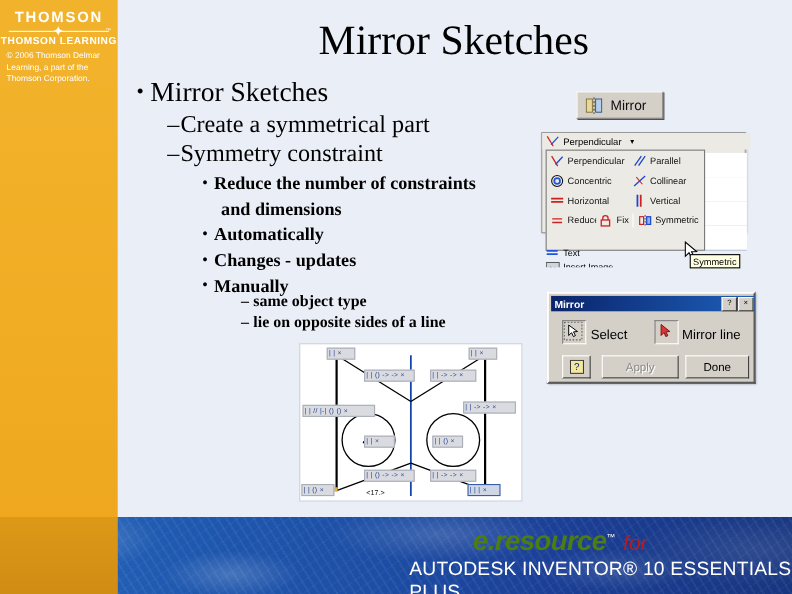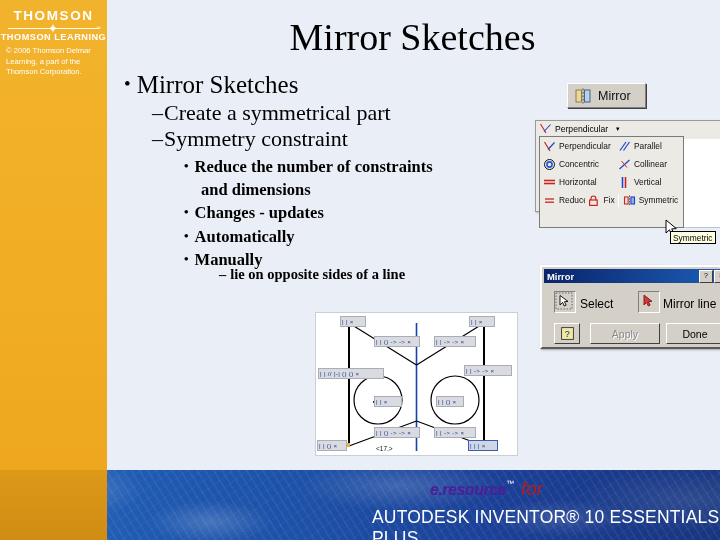--- a/index.html
+++ b/index.html
@@ -182,21 +182,20 @@
   .nowrap { white-space: nowrap; }
 
   
   
   
   .win {
     position: absolute;
     font-family: "Liberation Sans", sans-serif;
     color: #000;
     box-sizing: border-box;
-    margin-left: 43px;
   }
 
   
   .mirror-btn {
     left: 524px; top: 83px;
     width: 79px; height: 25px;
     background: #d4d0c8;
     border-top: 1px solid #ffffff;
     border-left: 1px solid #ffffff;
     border-right: 1px solid #808080;
@@ -387,31 +386,34 @@
       <span class="dash">–</span><span>Symmetry constraint</span>
     </div>
   </div>
 
   <div class="body-text lvl3">
     <div>
       <span class="bul">•</span><span class="nowrap">Reduce the number of constraints</span>
       <span class="cont">and dimensions</span>
     </div>
     <div>
+      <span class="bul">•</span><span>Automatically</span>
+    </div>
+    <div>
       <span class="bul">•</span><span>Changes - updates</span>
     </div>
     <div>
-      <span class="bul">•</span><span>Automatically</span>
-    </div>
-    <div>
       <span class="bul">•</span><span>Manually</span>
     </div>
   </div>
 
   <div class="body-text lvl4">
+    <div>
+      <span class="dash">–</span><span>same object type</span>
+    </div>
     <div>
       <span class="dash">–</span><span>lie on opposite sides of a line</span>
     </div>
   </div>
 
   <div class="win mirror-btn">
     <span class="glyph">
       <svg width="16" height="16" viewBox="0 0 16 16">
         <rect x="1" y="2" width="5.5" height="12" fill="#e8d79a" stroke="#7a6a2a" stroke-width="0.8"></rect>
         <rect x="9.5" y="2" width="5.5" height="12" fill="#b9cfe8" stroke="#2a4a7a" stroke-width="0.8"></rect>
@@ -532,20 +534,40 @@
               <rect x="1.5" y="3" width="3.6" height="7" fill="none" stroke="#cc2222" stroke-width="1.1"></rect>
               <rect x="7.9" y="3" width="3.6" height="7" fill="#89b4e8" stroke="#2244cc" stroke-width="1.1"></rect>
               <line x1="6.5" y1="1.4" x2="6.5" y2="11.6" stroke="#333" stroke-width="0.8" stroke-dasharray="1.6,1.1"></line>
             </svg>
           </span>
             <span>Symmetric</span>
         </span>
       </div>
     </div>
 
+    <div class="cb-tail">
+      <div class="trow">
+        <span class="cb-ico" style="height:9px;">
+          <svg width="13" height="9" viewBox="0 0 13 9">
+            <line x1="1" y1="2" x2="11" y2="2" stroke="#2255dd" stroke-width="1.6"></line>
+            <line x1="1" y1="5" x2="11" y2="5" stroke="#2255dd" stroke-width="1.6"></line>
+          </svg>
+        </span>
+          <span>Text</span>
+      </div>
+      <div class="trow" style="margin-top:3px;">
+        <span class="cb-ico" style="height:10px;">
+          <svg width="13" height="10" viewBox="0 0 13 10">
+            <rect x="0.6" y="0.6" width="11.8" height="8.8" fill="#cfd6e0" stroke="#555" stroke-width="0.9"></rect>
+            <path d="M1.5 8 L4.6 4 L6.6 6.4 L8.4 4.6 L11.4 8 Z" fill="#6d7d95"></path>
+          </svg>
+        </span>
+          <span>Insert Image...</span>
+      </div>
+    </div>
   </div>
 
   <div class="win cursor-arrow">
     <svg width="14" height="18" viewBox="0 0 14 18">
       <path d="M1 1 L1 14 L4.4 10.8 L6.6 15.6 L8.9 14.5 L6.7 9.9 L11.3 9.6 Z" fill="#ffffff" stroke="#000000" stroke-width="1"></path>
     </svg>
   </div>
   <div class="win tooltip-box">
     <span>Symmetric</span>
   </div>
@@ -626,19 +648,19 @@
     <div class="cons-chip" style="left:58px;  top:114px; width:42px;">| | () -&gt; -&gt; ×</div>
     <div class="cons-chip" style="left:118px; top:114px; width:38px;">| | -&gt; -&gt; ×</div>
 
     <div class="cons-chip" style="left:1px;   top:127px; width:26px;">| | () ×</div>
     <div class="cons-chip sel" style="left:152px; top:127px; width:26px;">| | | ×</div>
 
     <div class="dim-label" style="left:60px; top:132px;">&lt;17.&gt;</div>
   </div>
 
   <div style="position:absolute; left:430px; top:478px; display:flex; align-items:baseline;">
-    <span style="font-family:'Liberation Sans',sans-serif; font-weight:bold; font-style:italic; font-size:16px; color:#4c1d95; letter-spacing:-0.5px;">e.resource</span>
+    <span style="font-family:'Liberation Sans',sans-serif; font-weight:bold; font-style:italic; font-size:25px; color:#4d7c0f; letter-spacing:-0.5px;">e.resource</span>
     <span style="font-family:'Liberation Sans',sans-serif; font-size:8px; color:#ffffff; position:relative; top:-9px;">™</span>
     <span style="font-family:'Liberation Sans',sans-serif; font-style:italic; font-size:19px; color:#b91c1c; margin-left:7px;">for</span>
   </div>
   <div style="position:absolute; left:372px; top:507px; font-family:'Liberation Sans',sans-serif; font-size:17.5px; color:#ffffff; letter-spacing:0.2px;">AUTODESK INVENTOR® 10 ESSENTIALS PLUS</div>
 
 </div>
 
 </body></html>

